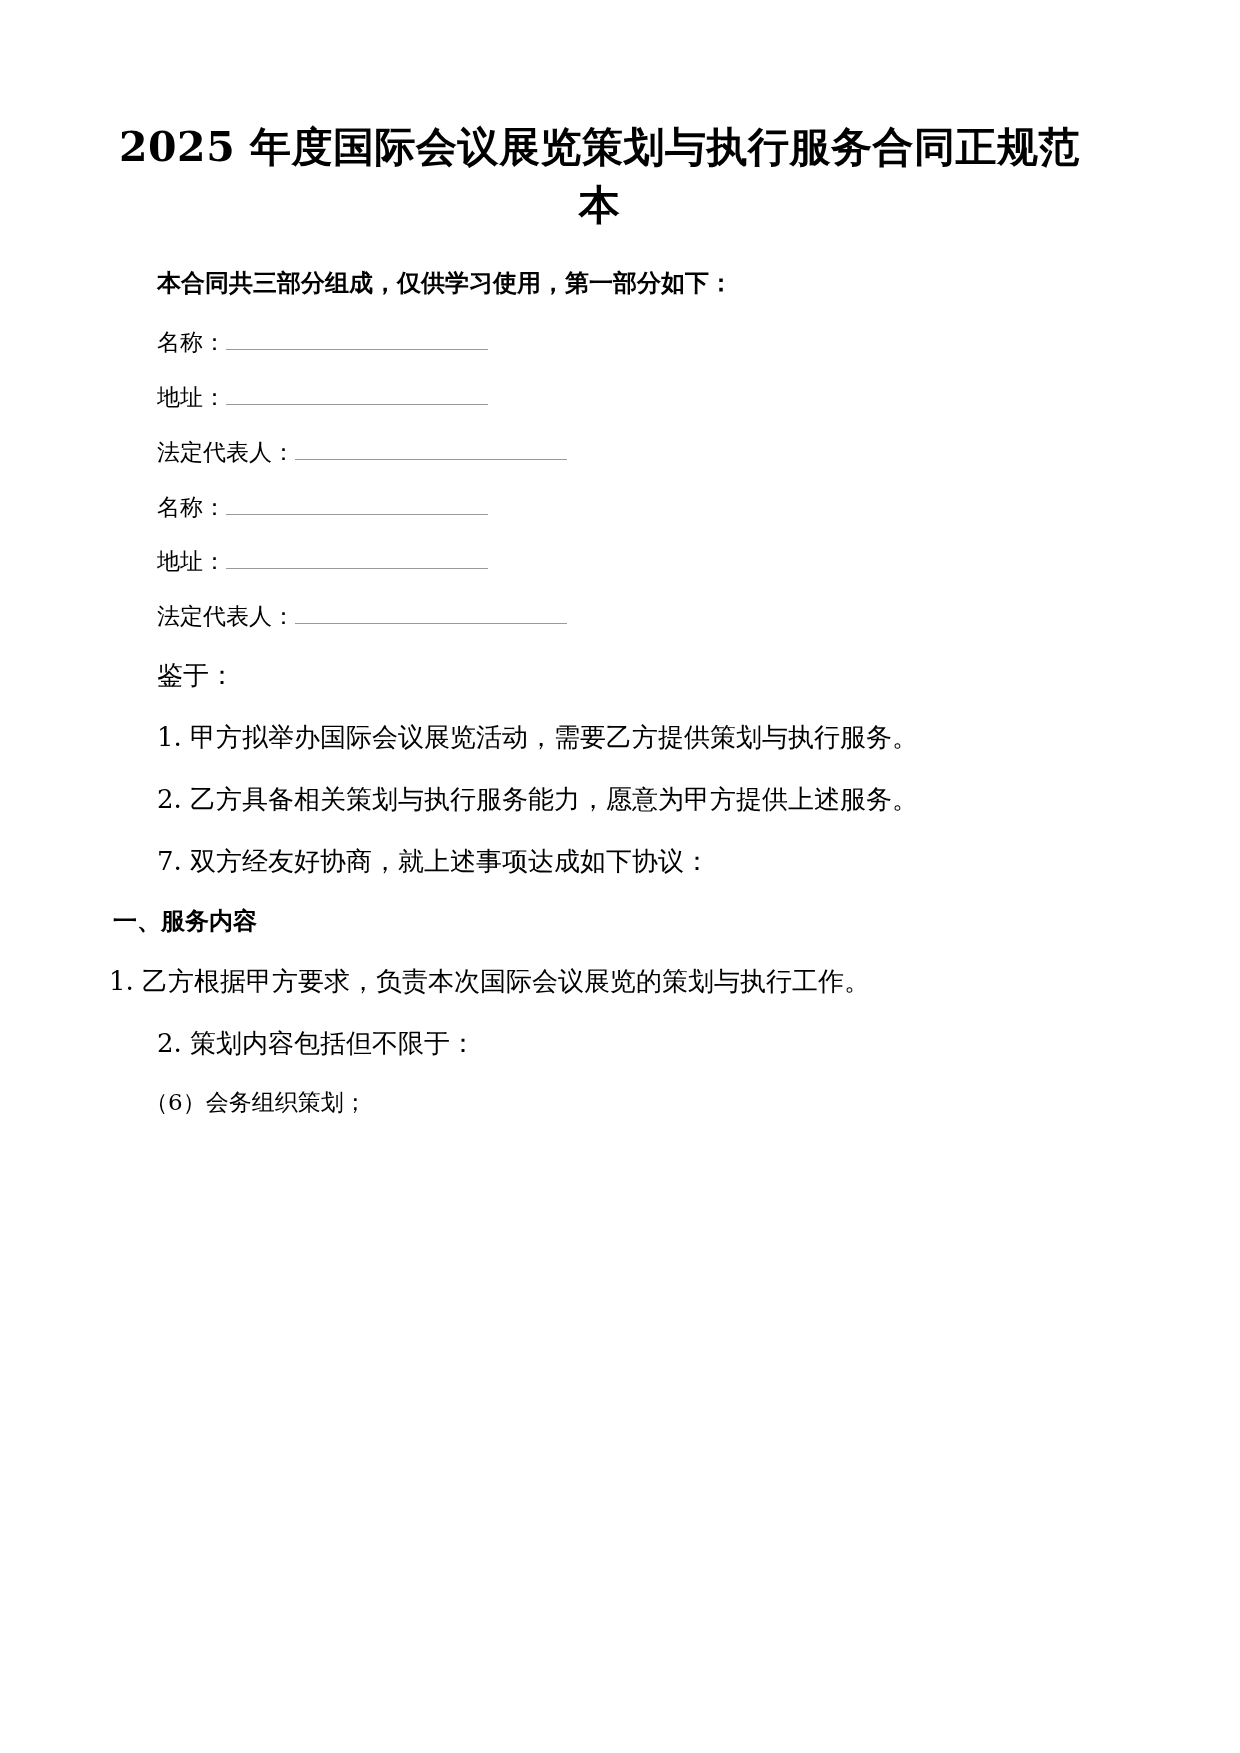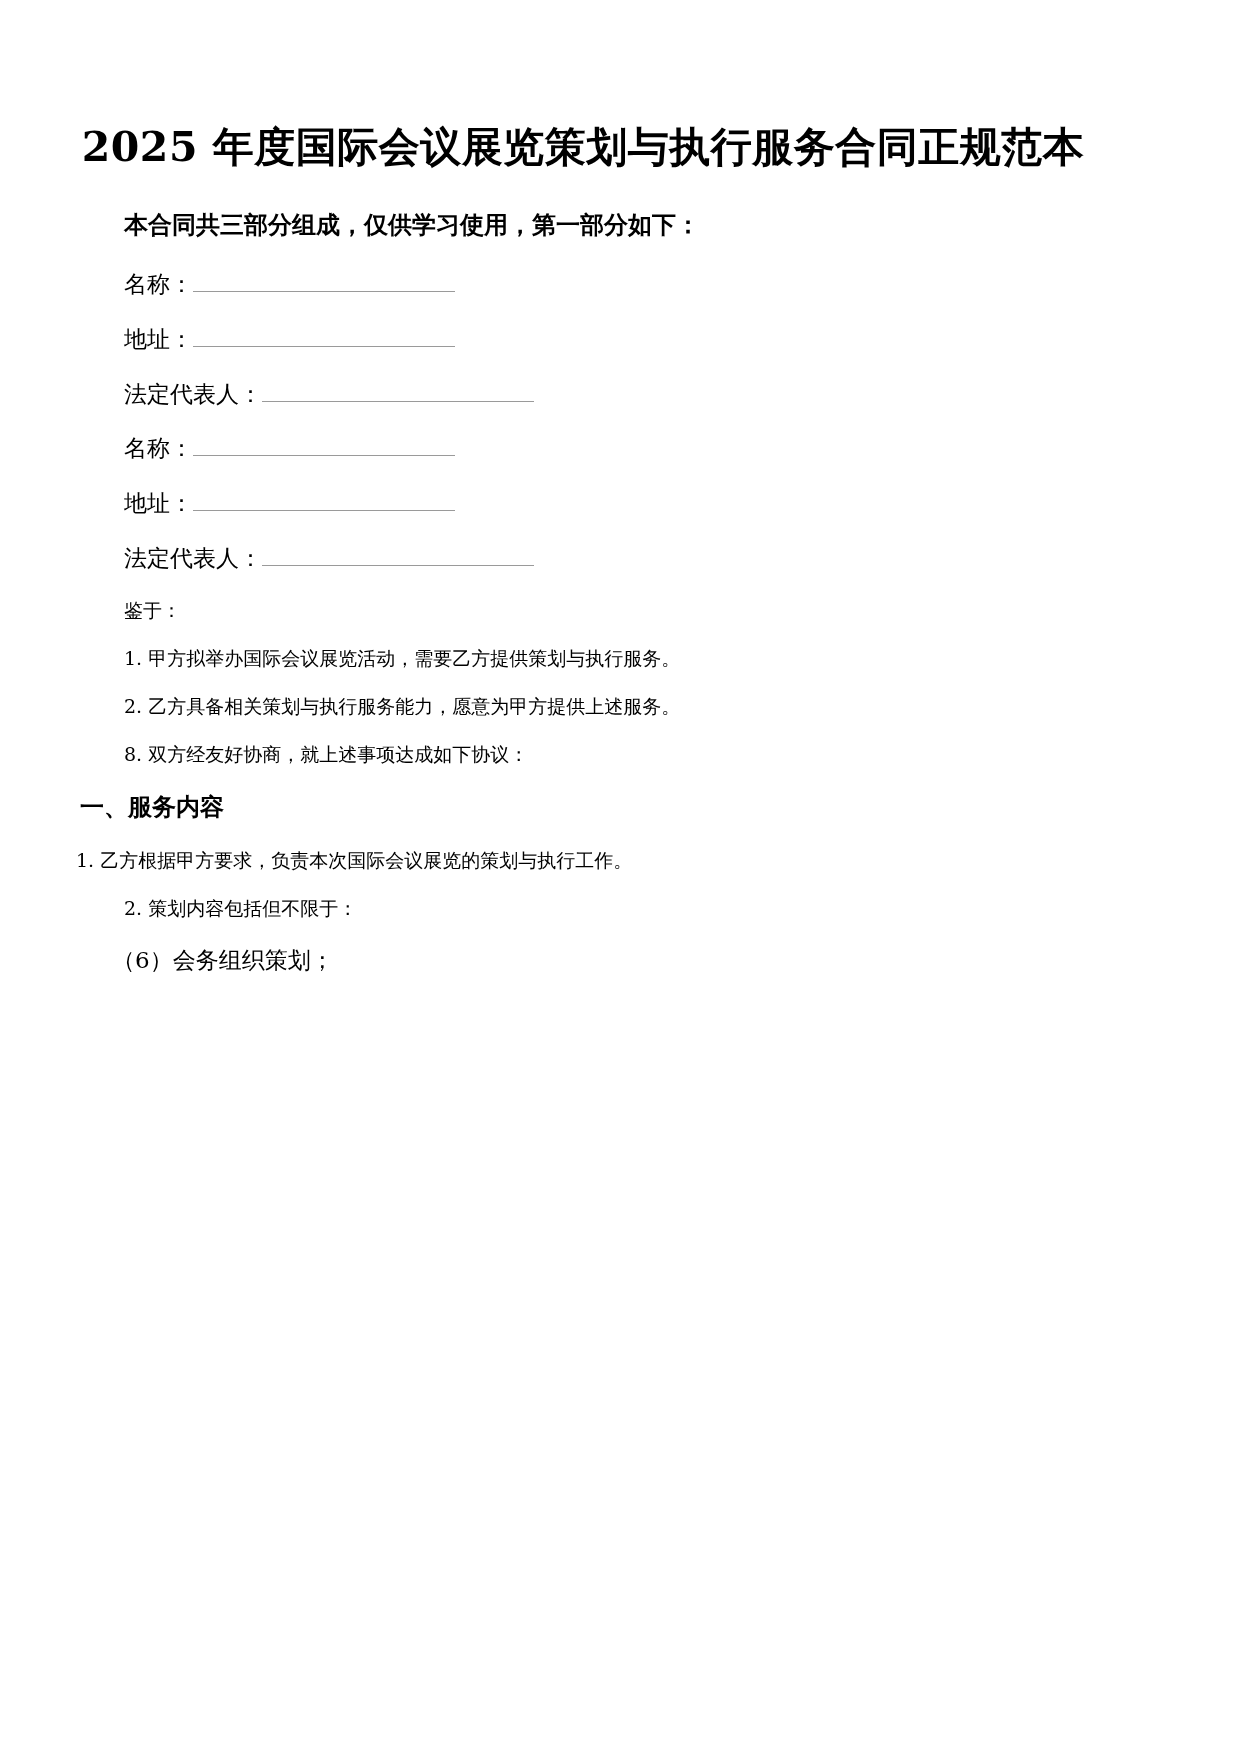--- a/index.html
+++ b/index.html
@@ -10,21 +10,21 @@
   body {
     width: 1240px;
     min-height: 1753px;
     font-family: "DejaVu Serif", "Liberation Serif", serif;
     color: #000000;
   }
   .page {
     width: 1240px;
     min-height: 1753px;
     box-sizing: border-box;
-    padding: 118px 150px 60px 76px;
+    padding: 118px 150px 60px 109px;
     position: relative;
   }
   .doc-title {
     font-family: "DejaVu Serif", "Liberation Serif", serif;
     font-weight: bold;
     font-size: 41px;
     line-height: 1.42;
     text-align: center;
     margin: 0 0 26px 0;
     letter-spacing: 0.5px;
@@ -45,21 +45,21 @@
   }
   .blank {
     display: inline-block;
     border-bottom: 1px solid #9a9a9a;
     vertical-align: baseline;
     height: 1.25em;
   }
   .blank.w-short { width: 262px; }
   .blank.w-long { width: 272px; }
   .para {
-    font-size: 19px;
+    font-size: 26px;
     line-height: 2.0;
     margin: 0 0 10px 0;
     text-align: justify;
     text-indent: 48px;
   }
   .para.noindent {
     text-indent: 0;
   }
   .heading {
     font-size: 24px;
@@ -100,21 +100,21 @@
     <span>地址：</span><span class="blank w-short"></span>
   </p>
   <p class="field-line">
     <span>法定代表人：</span><span class="blank w-long"></span>
   </p>
 
   <p class="para">鉴于：</p>
 
   <p class="para">1.  甲方拟举办国际会议展览活动，需要乙方提供策划与执行服务。</p>
   <p class="para">2.  乙方具备相关策划与执行服务能力，愿意为甲方提供上述服务。</p>
-  <p class="para">8.  双方经友好协商，就上述事项达成如下协议：</p>
+  <p class="para">7.  双方经友好协商，就上述事项达成如下协议：</p>
 
   <p class="heading">一、服务内容</p>
 
   <p class="para noindent">1.  乙方根据甲方要求，负责本次国际会议展览的策划与执行工作。</p>
   <p class="para">2.  策划内容包括但不限于：</p>
 
   <p class="sub">（6）会务组织策划；</p>
 
 </div>
 

